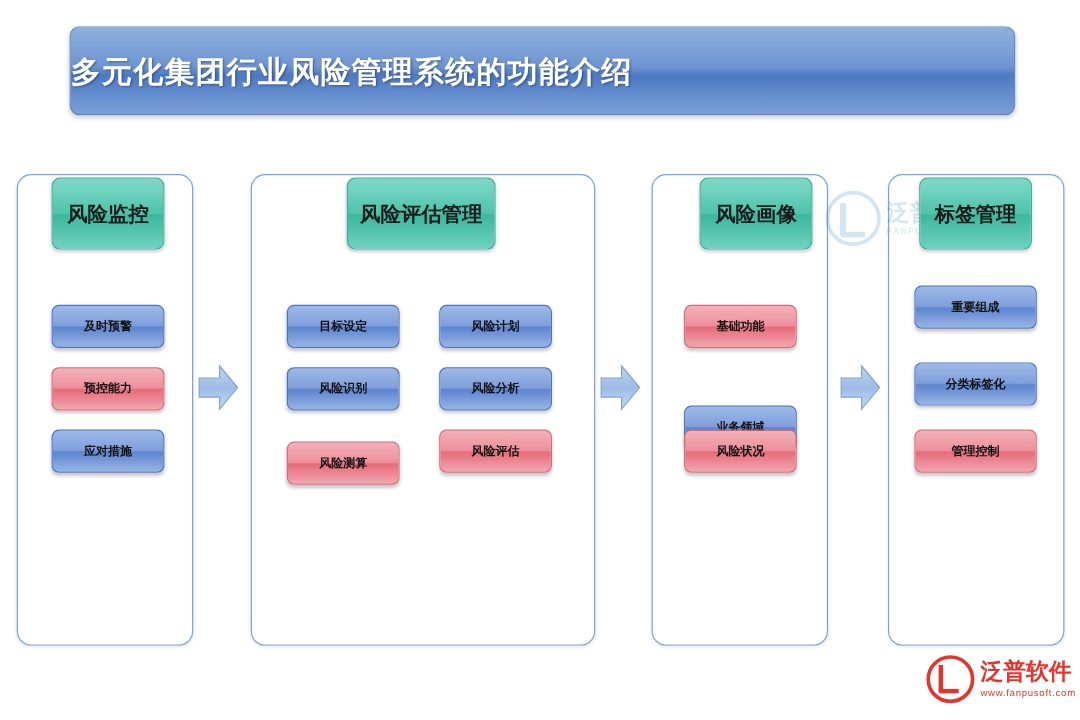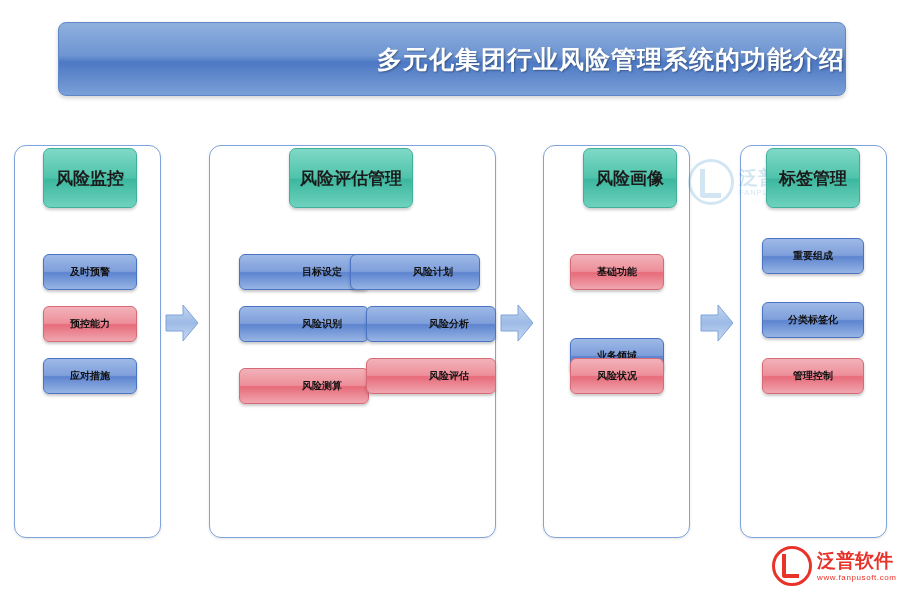--- a/index.html
+++ b/index.html
@@ -21,21 +21,21 @@
     left: 58px;
     top: 22px;
     width: 786px;
     height: 72px;
     border-radius: 8px;
     border: 1px solid #5f86c6;
     background: linear-gradient(to bottom, #8fb0de 0%, #6e95d2 45%, #4d79c4 55%, #7ba0d8 100%);
     box-shadow: 0 2px 4px rgba(0,0,0,0.18);
     display: flex;
     align-items: center;
-    justify-content: flex-end;
+    justify-content: flex-start;
   }
   .title-banner .title-text {
     color: #ffffff;
     font-size: 25px;
     font-weight: bold;
     letter-spacing: 1px;
     text-shadow: 1px 1px 2px rgba(0,0,0,0.35);
     white-space: nowrap;
   }
 
@@ -95,25 +95,25 @@
     background: linear-gradient(to bottom, #f2b2b9 0%, #ed8f9a 48%, #e76b7a 52%, #f0a6af 100%);
   }
 
   
   .p-w1 { width: 92px; }
   .c1-1 { left: 43px; top: 254px; }
   .c1-2 { left: 43px; top: 306px; }
   .c1-3 { left: 43px; top: 358px; }
 
   
-  .p-w2 { width: 92px; padding-left: 36px; }
+  .p-w2 { width: 92px; }
   .c2-a1 { left: 239px; top: 254px; }
   .c2-a2 { left: 239px; top: 306px; }
   .c2-a3 { left: 239px; top: 368px; }
-  .c2-b1 { left: 350px; top: 254px; }
+  .c2-b1 { left: 366px; top: 254px; }
   .c2-b2 { left: 366px; top: 306px; }
   .c2-b3 { left: 366px; top: 358px; }
 
   
   .c3-1 { left: 570px; top: 254px; }
   .c3-2 { left: 570px; top: 306px; margin-top: 32px; }
   .c3-3 { left: 570px; top: 358px; }
 
   
   .p-w4 { width: 100px; }

